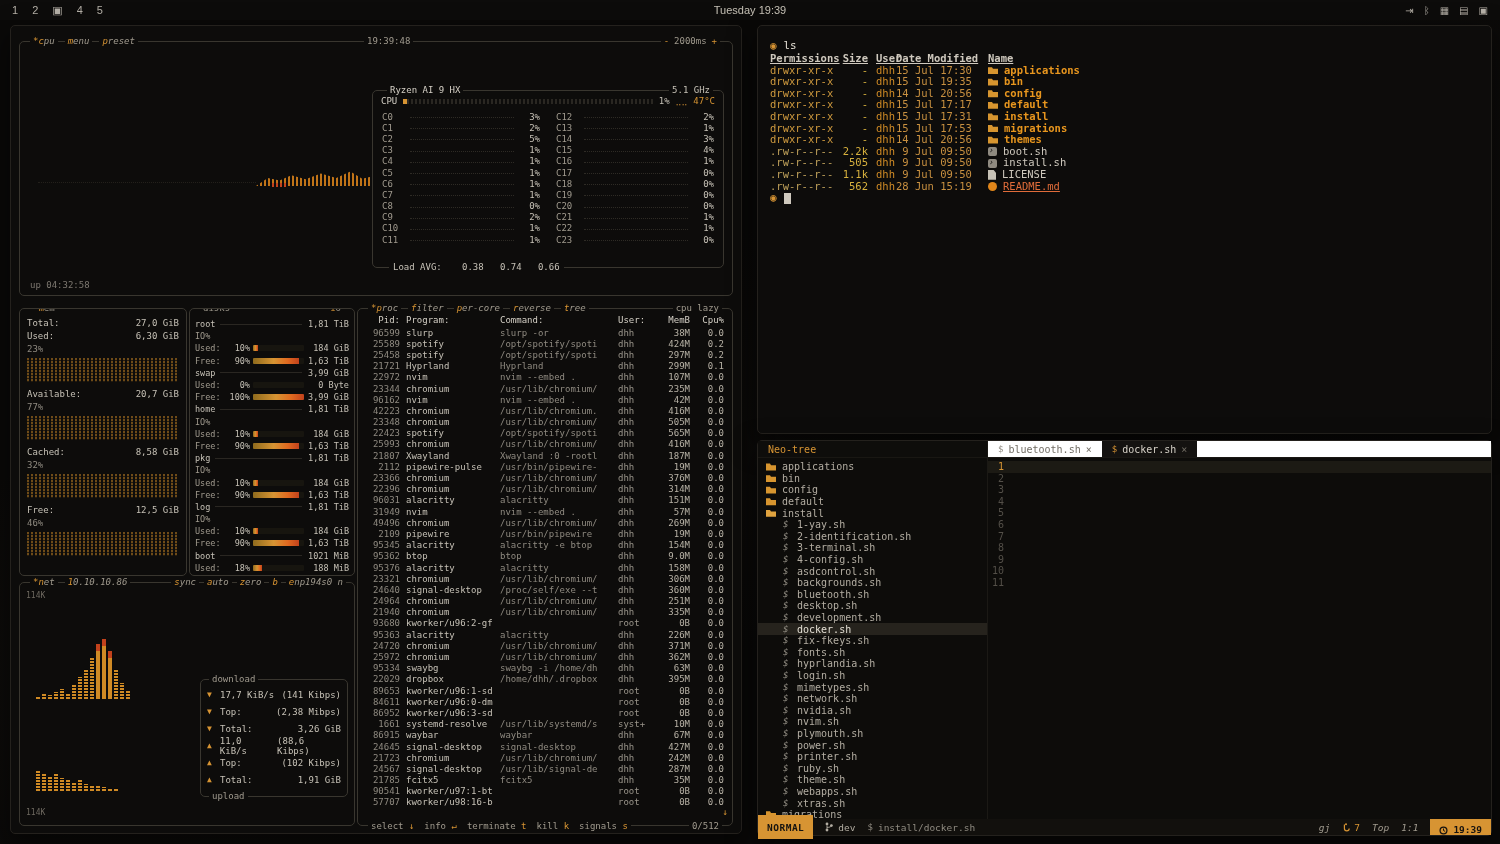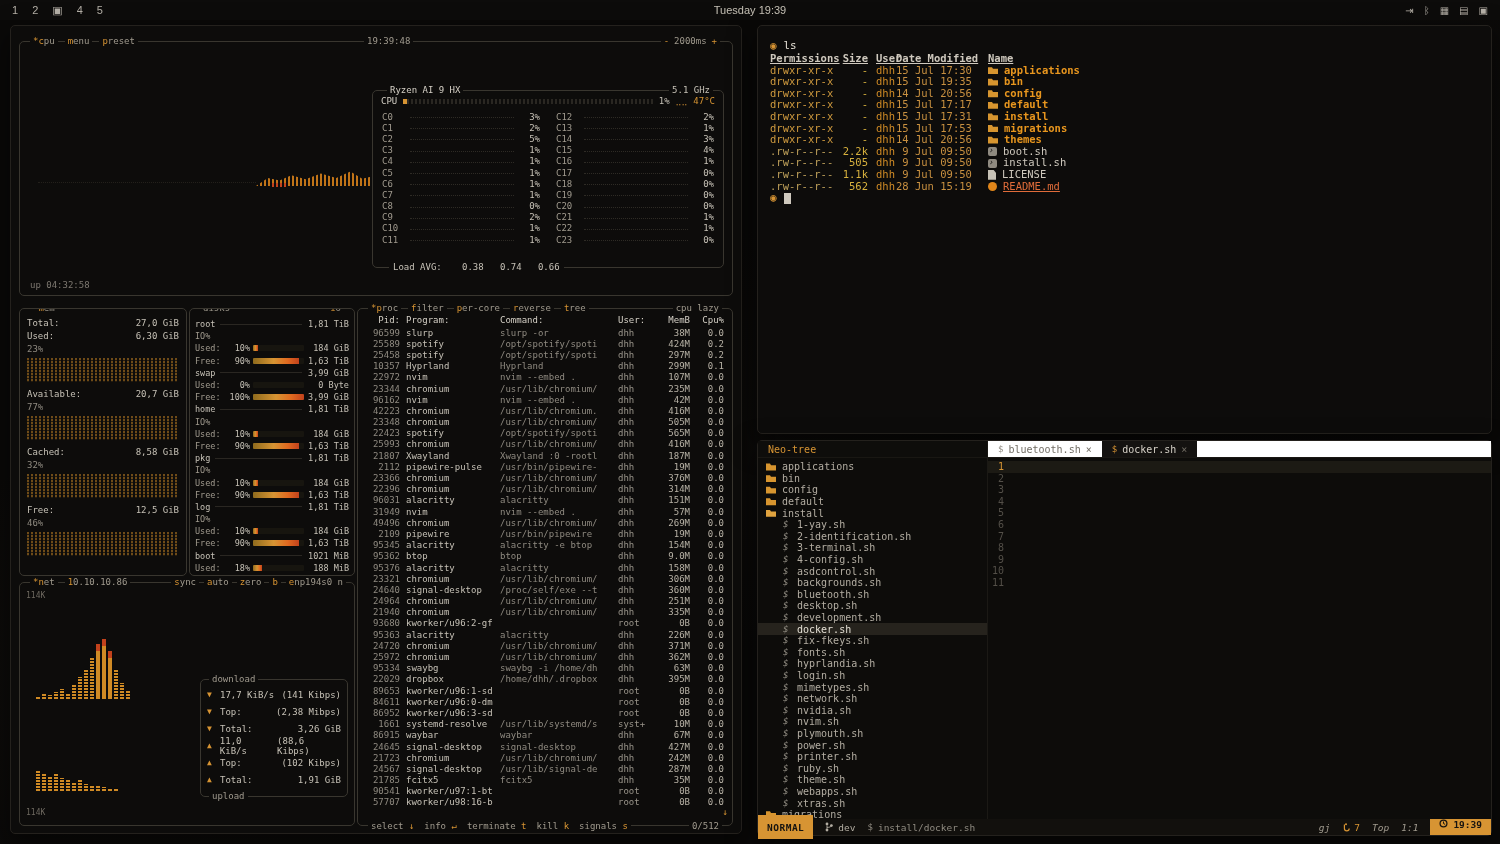--- a/index.html
+++ b/index.html
@@ -24,21 +24,21 @@
     font-family:"DejaVu Sans",sans-serif; }
   
   .window { position:absolute; background:#0d0c0b; border:1px solid #24211d; border-radius:5px;
     box-shadow:0 10px 28px rgba(0,0,0,.55); }
   #win-btop { left:10px; top:25px; width:732px; height:809px; font-size:9px; }
   #win-term { left:757px; top:25px; width:735px; height:409px; }
   #win-nvim { left:757px; top:440px; width:735px; height:396px; }
   
   .bbox { position:absolute; border:1px solid #39362f; border-radius:5px; }
   .btitle { font-size:9px; color:#a09a8e; background:#0d0c0b; padding:0 3px; line-height:11px; white-space:nowrap; }
-  .btabs { position:absolute; top:-6px; display:flex; gap:7px; }
+  .btabs { position:absolute; top:-6px; display:flex; gap:7px;font-style:italic; }
   .btab { font-size:9px; color:#a09a8e; background:#0d0c0b; padding:0 3px; line-height:11px; white-space:nowrap; cursor:pointer; }
   .btab::first-letter, .btitle.hot::first-letter { color:#d79433; }
   
   .cpu-box { left:8px; top:15px; width:714px; height:255px; }
   .cpu-tabs { left:10px; }
   .cpu-clock { position:absolute; top:-6px; left:344px; }
   .cpu-interval { position:absolute; top:-6px; right:12px; display:flex; gap:5px; background:#0d0c0b; padding:0 3px; font-size:9px; }
   .cpu-interval .pm { color:#d79433; cursor:pointer; }
   .cpu-interval .iv { color:#a09a8e; }
   .cpu-baseline { position:absolute; left:18px; top:140px; width:218px; border-top:1px dotted #23201b; }
@@ -198,21 +198,21 @@
   .statusline { position:absolute; left:0; right:0; bottom:0; height:16px; background:#12100d;
     display:flex; align-items:center; font-size:9.5px; color:#8f8a80; gap:12px; }
   .mode { height:100%; display:flex; align-items:center; padding:12px 9px; background:#d79433; color:#161310;
     font-weight:bold; letter-spacing:.5px; }
   .branch { display:flex; align-items:center; gap:5px; color:#b3ada2; }
   .fileinfo { display:flex; align-items:center; gap:5px; color:#8f8a80; }
   .fi-ico { color:#8f8a80; font-size:9px; }
   .sl-spacer { flex:1; }
   .sl-item { color:#a09a8e;font-style:italic; }
   .harpoon { display:flex; gap:4px; color:#d79433; align-items:center; }
-  .clockbadge { height:100%; display:flex; align-items:flex-start; gap:5px; background:#d79433; color:#161310;
+  .clockbadge { height:100%; display:flex; align-items:flex-end; gap:5px; background:#d79433; color:#161310;
     padding:0 9px; font-weight:bold; }
 </style>
 </head>
 <body>
 
 <div class="topbar">
   <div class="ws">
 
   <span>1</span>
       <span>2</span>
@@ -779,21 +779,21 @@
         <div class="procrow">
           <span class="pc-pid">25458</span>
           <span class="pc-prog">spotify</span>
           <span class="pc-cmd">/opt/spotify/spoti</span>
           <span class="pc-user">dhh</span>
           <span class="pc-mem">297M</span>
           <span class="pc-cpu">0.2</span>
         </div>
 
         <div class="procrow">
-          <span class="pc-pid">10357</span>
+          <span class="pc-pid">21721</span>
           <span class="pc-prog">Hyprland</span>
           <span class="pc-cmd">Hyprland</span>
           <span class="pc-user">dhh</span>
           <span class="pc-mem">299M</span>
           <span class="pc-cpu">0.1</span>
         </div>
 
         <div class="procrow">
           <span class="pc-pid">22972</span>
           <span class="pc-prog">nvim</span>

